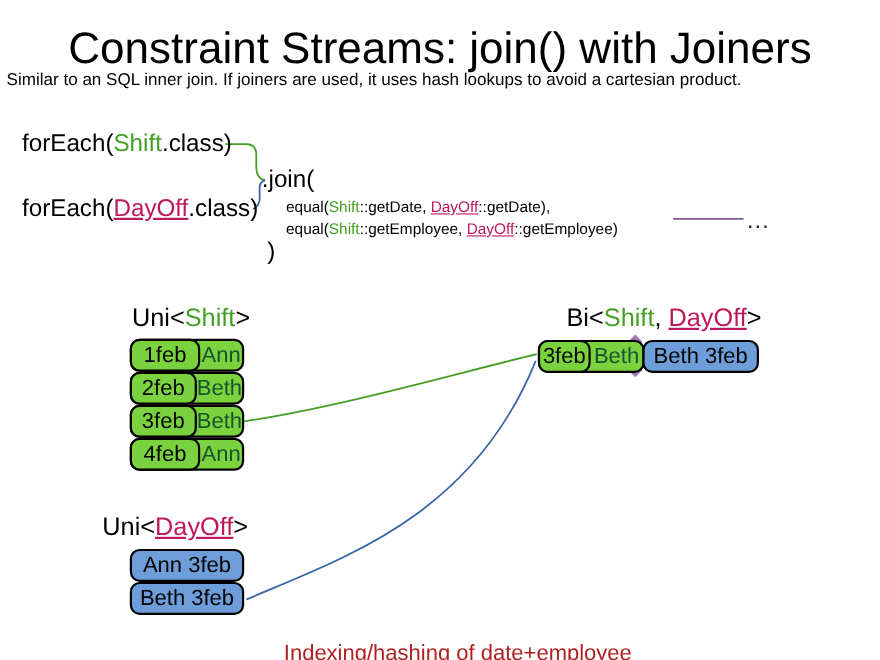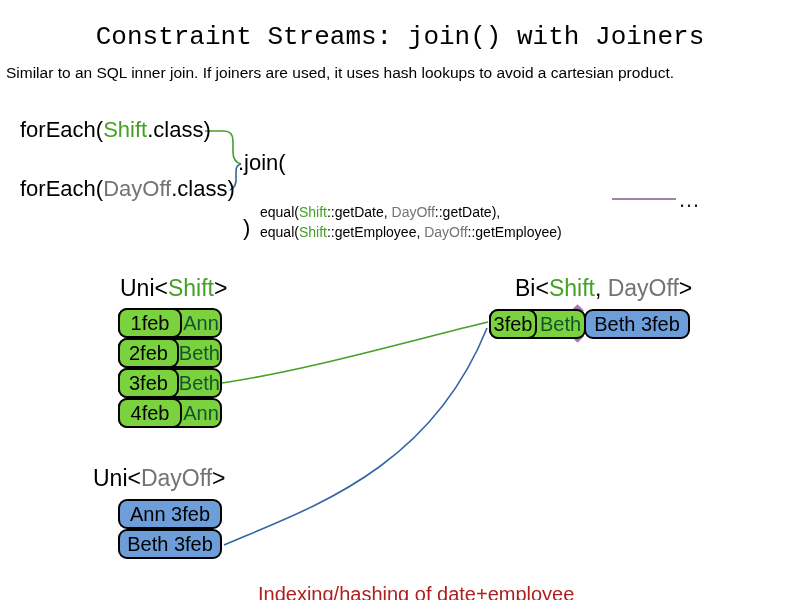--- a/index.html
+++ b/index.html
@@ -1,27 +1,27 @@
 <!DOCTYPE html>
 <html><head>
 <meta charset="utf-8">
 <style>
   html,body{margin:0;padding:0;}
   body{
     width:800px;height:600px;position:relative;background:#ffffff;
     font-family:"Liberation Sans", sans-serif;color:#000;overflow:hidden;
   }
   .abs{position:absolute;}
-  .title{top:22px;left:0;width:800px;text-align:center;font-size:26px;letter-spacing:0;font-family:Liberation Mono, monospace;}
+  .title{top:22px;left:0;width:800px;text-align:center;font-size:40px;letter-spacing:0;}
   .subtitle{top:64px;left:0;width:680px;text-align:center;font-size:15.5px;}
   .code-line{white-space:pre;}
   .code-big{font-size:22px;}
-  .code-small{font-size:14px;margin-top:24px;}
+  .code-small{font-size:14px;}
   .green{color:#44a026;}
-  .blue{color:#737373;}
+  .blue{color:#be185d;text-decoration:underline;}
   .orange{color:#14532d;}
   .ellipsis{font-size:22px;color:#222;}
   .tbl-label{font-size:23px;white-space:pre;}
   .row-box{
     box-sizing:border-box;height:30px;background:#7ad33e;border:2px solid #000;
     border-radius:9px;display:flex;align-items:center;z-index:2;
   }
   .row-box.blue-box{background:#6e9ed9;justify-content:center;}
   .date-cell{
     box-sizing:border-box;height:30px;width:64px;margin:-2px 0 -2px -2px;

